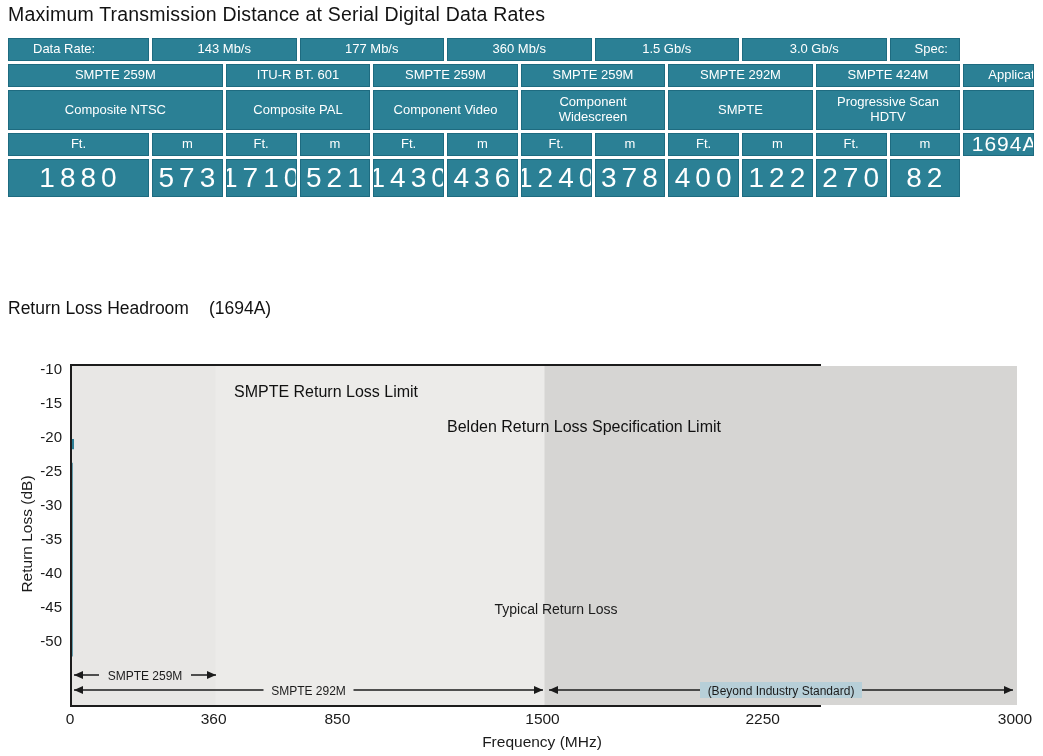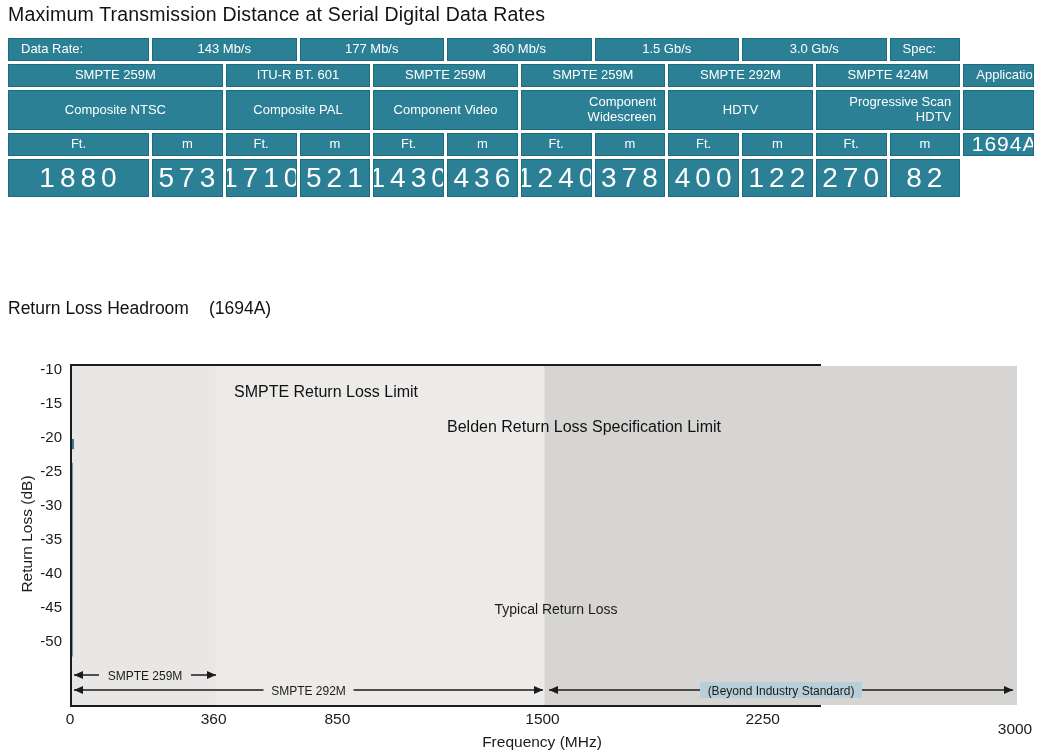--- a/index.html
+++ b/index.html
@@ -6,24 +6,24 @@
   body{width:1043px;height:756px;position:relative;font-family:"Liberation Sans",sans-serif;color:#131313;overflow:hidden;}
 
   .page-title{position:absolute;left:8px;top:3px;font-size:19.5px;letter-spacing:.2px;color:#131313;white-space:nowrap;}
 
   
   .dtable{position:absolute;left:8px;top:38px;width:1026px;display:grid;
     grid-template-columns:141px repeat(12,1fr);
     grid-template-rows:23px 23px 40px 23px 38px;
     gap:3px;background:#ffffff;}
   .dtable .cell{background:#2B8095;border:1px solid #1E6B80;color:#ffffff;
-    display:flex;align-items:center;justify-content:center;text-align:right;
+    display:flex;align-items:center;justify-content:center;text-align:center;
     font-size:13px;line-height:1.15;box-sizing:border-box;overflow:hidden;}
   .dtable .cell.span2{grid-column:span 2;}
-  .dtable .cell.rowlabel{justify-content:flex-start;padding-left:12px;text-align:center;}
+  .dtable .cell.rowlabel{justify-content:flex-start;padding-left:24px;text-align:center;}
   .dtable .cell.app{padding:0 8px;}
   .dtable .cell.val{font-size:28px;letter-spacing:5px;padding-left:4px;}
   .dtable .cell.product{font-size:21px;letter-spacing:1px;justify-content:center;padding-left:12px;}
 
   
   .section-heading{position:absolute;left:8px;top:298px;font-size:17.5px;font-weight:normal;color:#111;white-space:nowrap;}
   .section-heading .suffix{margin-left:20px;}
 
   .chart-wrap{position:absolute;left:0;top:322px;width:1043px;height:434px;}
   .plot{position:absolute;left:70px;top:42px;width:751px;height:343px;border:2px solid #1c1c1c;box-sizing:border-box;background:#ecebe9;}
@@ -52,21 +52,21 @@
     <div class="cell span2">ITU-R BT. 601</div>
     <div class="cell span2">SMPTE 259M</div>
     <div class="cell span2">SMPTE 259M</div>
     <div class="cell span2">SMPTE 292M</div>
     <div class="cell span2">SMPTE 424M</div>
     <div class="cell rowlabel">Application:</div>
     <div class="cell span2 app">Composite NTSC</div>
     <div class="cell span2 app">Composite PAL</div>
     <div class="cell span2 app">Component Video</div>
     <div class="cell span2 app">Component Widescreen</div>
-    <div class="cell span2 app">HDTV</div>
+    <div class="cell span2 app">SMPTE</div>
     <div class="cell span2 app">Progressive Scan HDTV</div>
     <div class="cell rowlabel"></div>
     <div class="cell ">Ft.</div>
     <div class="cell ">m</div>
     <div class="cell ">Ft.</div>
     <div class="cell ">m</div>
     <div class="cell ">Ft.</div>
     <div class="cell ">m</div>
     <div class="cell ">Ft.</div>
     <div class="cell ">m</div>
@@ -131,14 +131,14 @@
     <div class="ytick" style="top: 174.032px;">-30</div>
     <div class="ytick" style="top: 208.032px;">-35</div>
     <div class="ytick" style="top: 242.032px;">-40</div>
     <div class="ytick" style="top: 276.032px;">-45</div>
     <div class="ytick" style="top: 310.032px;">-50</div>
     <div class="xtick" style="left: 70px;">0</div>
     <div class="xtick" style="left: 213.64px;">360</div>
     <div class="xtick" style="left: 337.435px;">850</div>
     <div class="xtick" style="left: 542.5px;">1500</div>
     <div class="xtick" style="left: 762.685px;">2250</div>
-    <div class="xtick" style="left: 1015px; margin-top: 10px;">3000</div>
+    <div class="xtick" style="left: 1015px;">3000</div>
   </div>
 
 </body></html>

